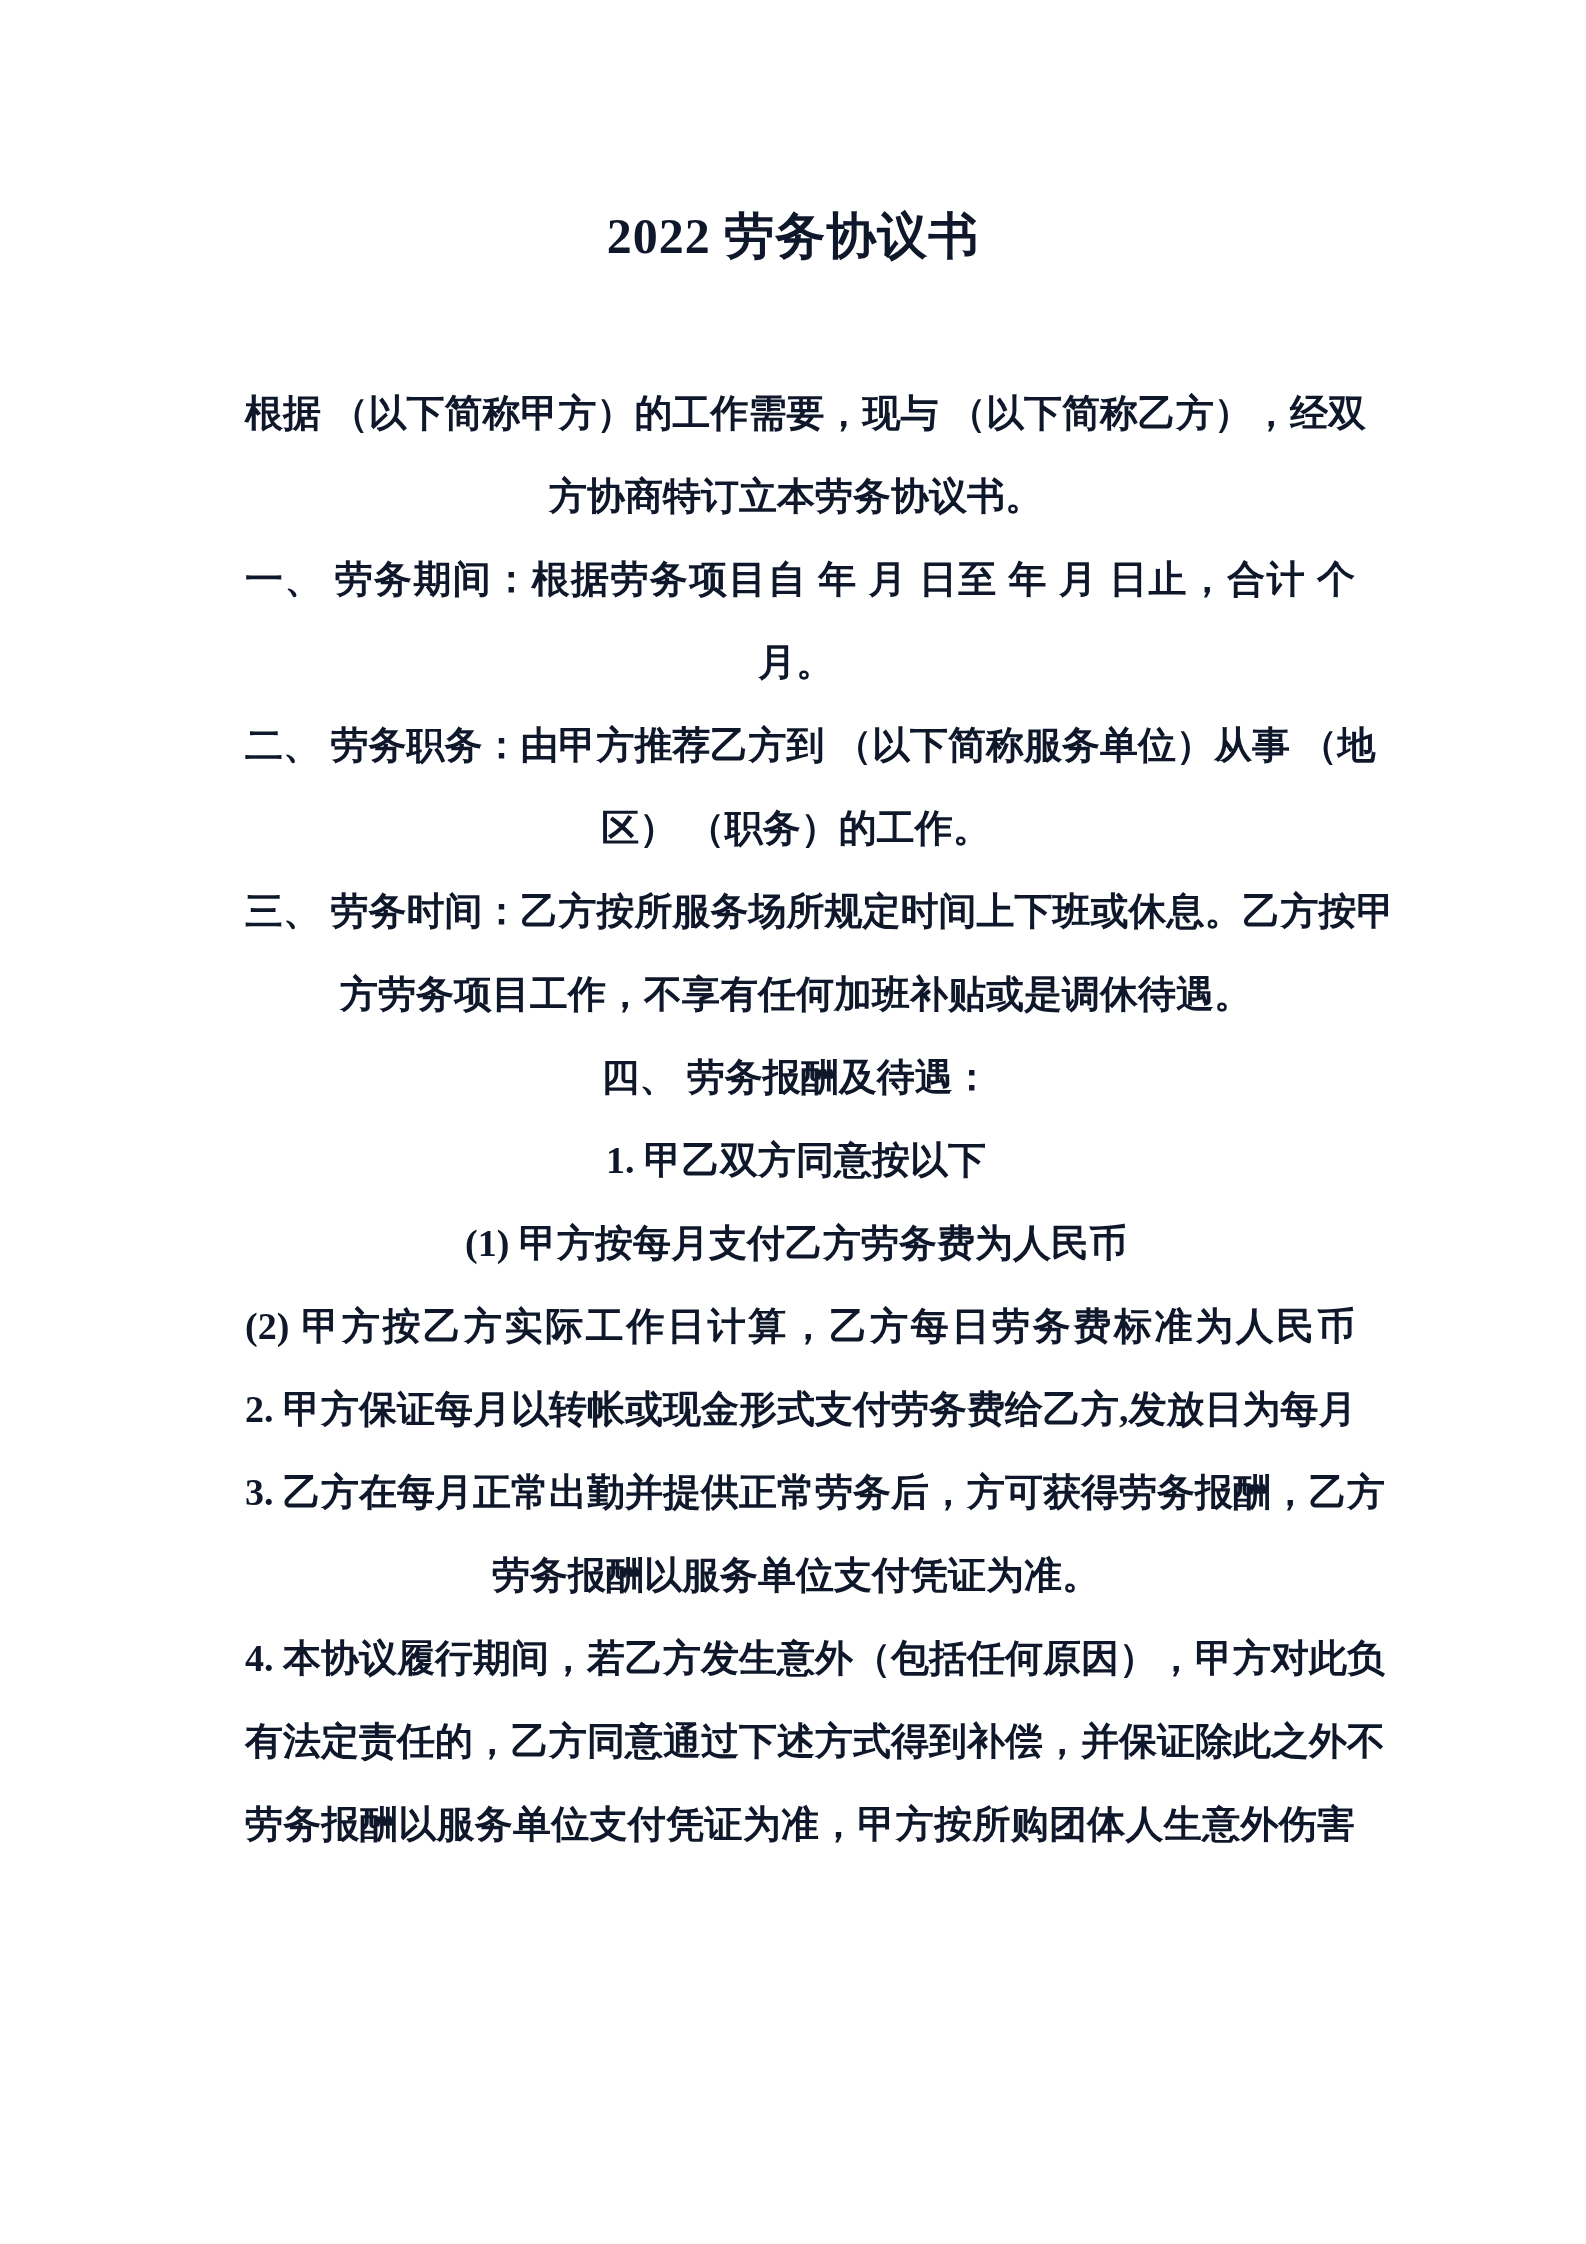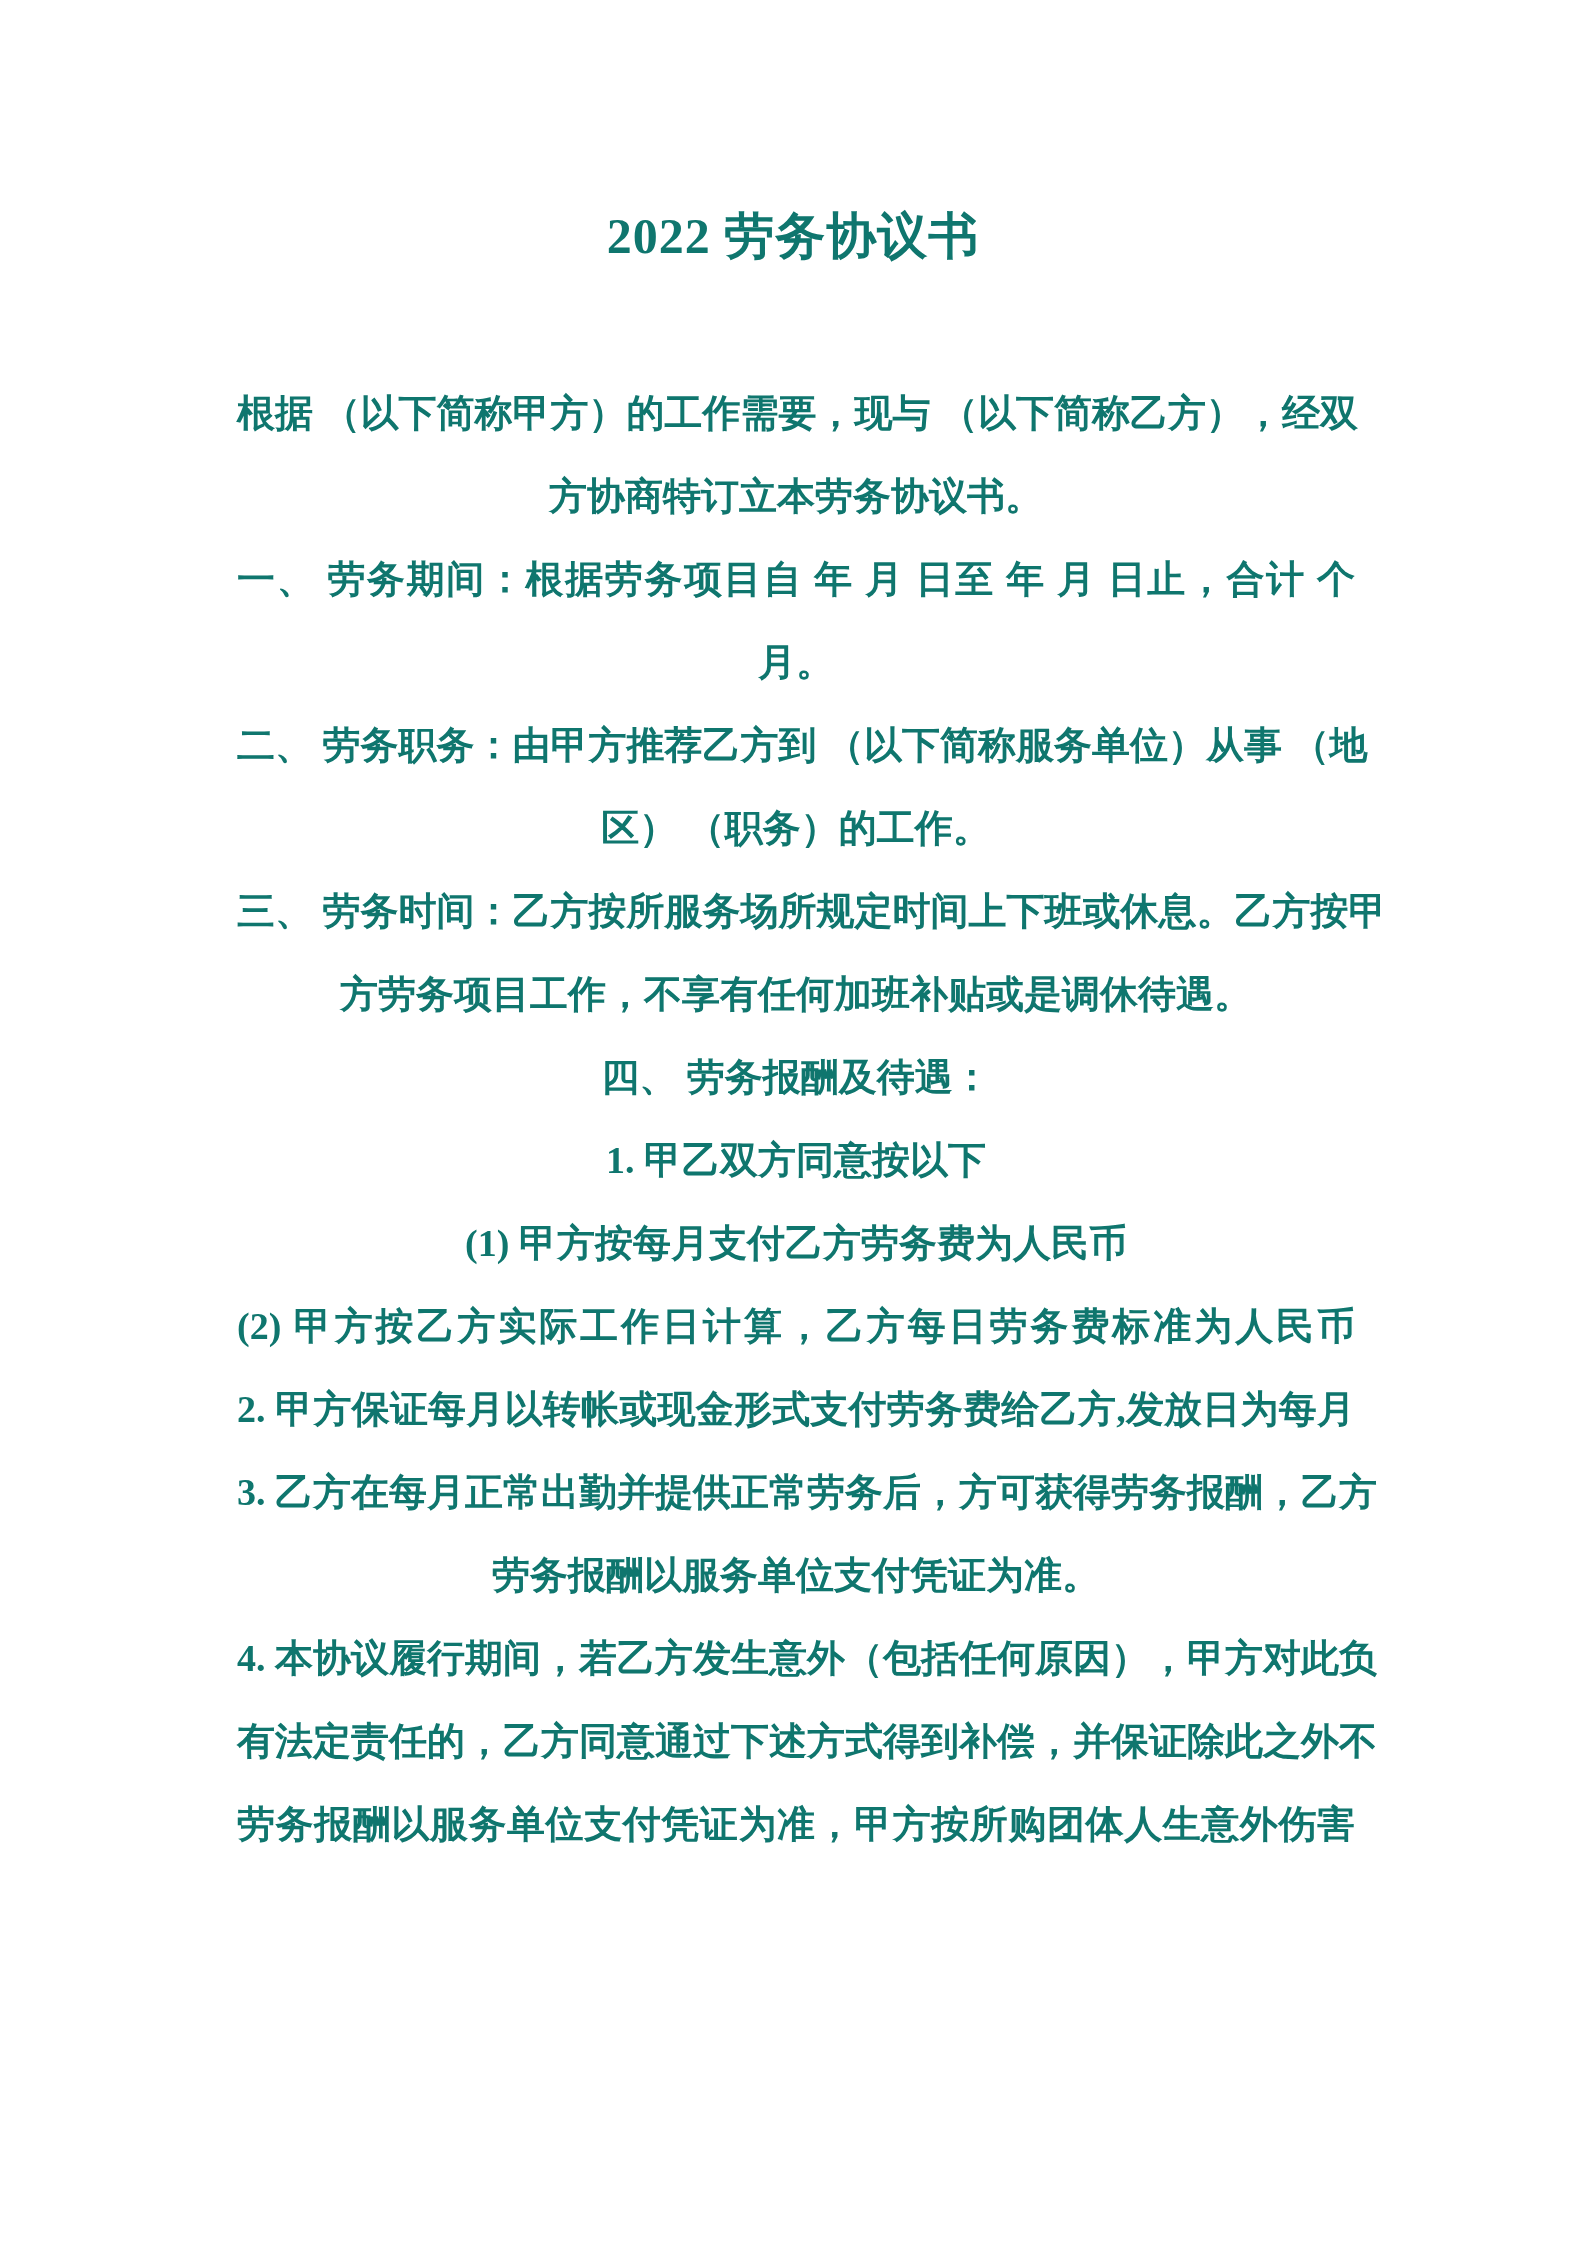--- a/index.html
+++ b/index.html
@@ -5,21 +5,21 @@
   html, body {
     margin: 0;
     padding: 0;
     background: #ffffff;
   }
   .page {
     position: relative;
     width: 1586px;
     height: 2244px;
     background: #ffffff;
-    color: #0f766e;
+    color: #0f172a;
     font-family: "Liberation Serif", "DejaVu Sans", sans-serif;
     overflow: hidden;
   }
   .doc-title {
     position: absolute;
     top: 200px;
     left: 0;
     width: 100%;
     text-align: center;
     font-size: 50px;
@@ -39,20 +39,21 @@
     line-height: 83px;
     font-size: 38px;
     font-weight: 700;
     white-space: nowrap;
     text-align: center;
   }
   .line.fill {
     text-align: justify;
     text-align-last: justify;
     text-justify: distribute;
+    margin-left: 8px;
   }
 </style>
 </head>
 <body>
 
 <div class="page">
   <div class="doc-title">2022 劳务协议书</div>
 
   <div class="doc-body">
     <div class="line fill">根据 （以下简称甲方）的工作需要，现与 （以下简称乙方），经双</div>

